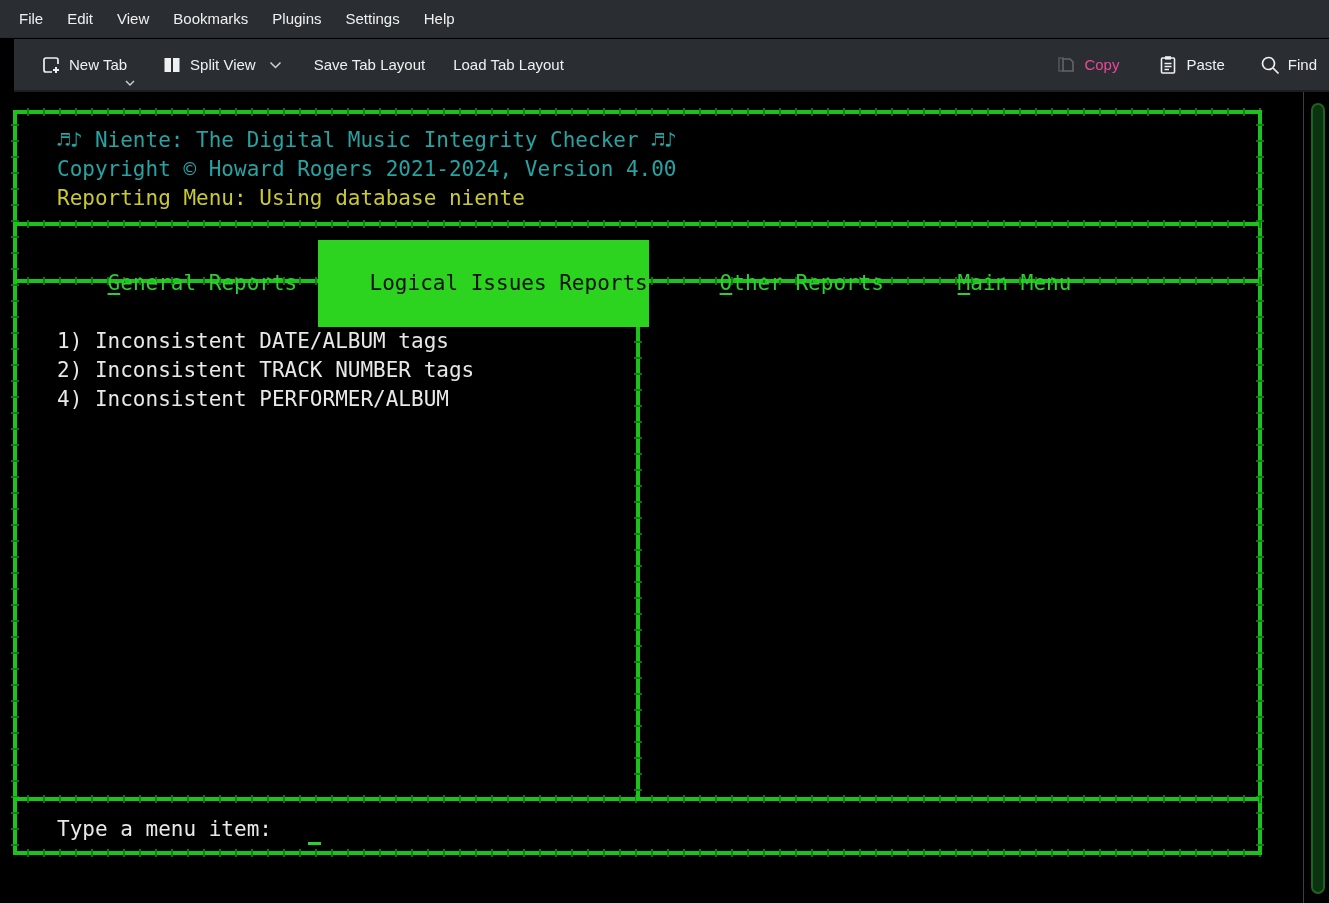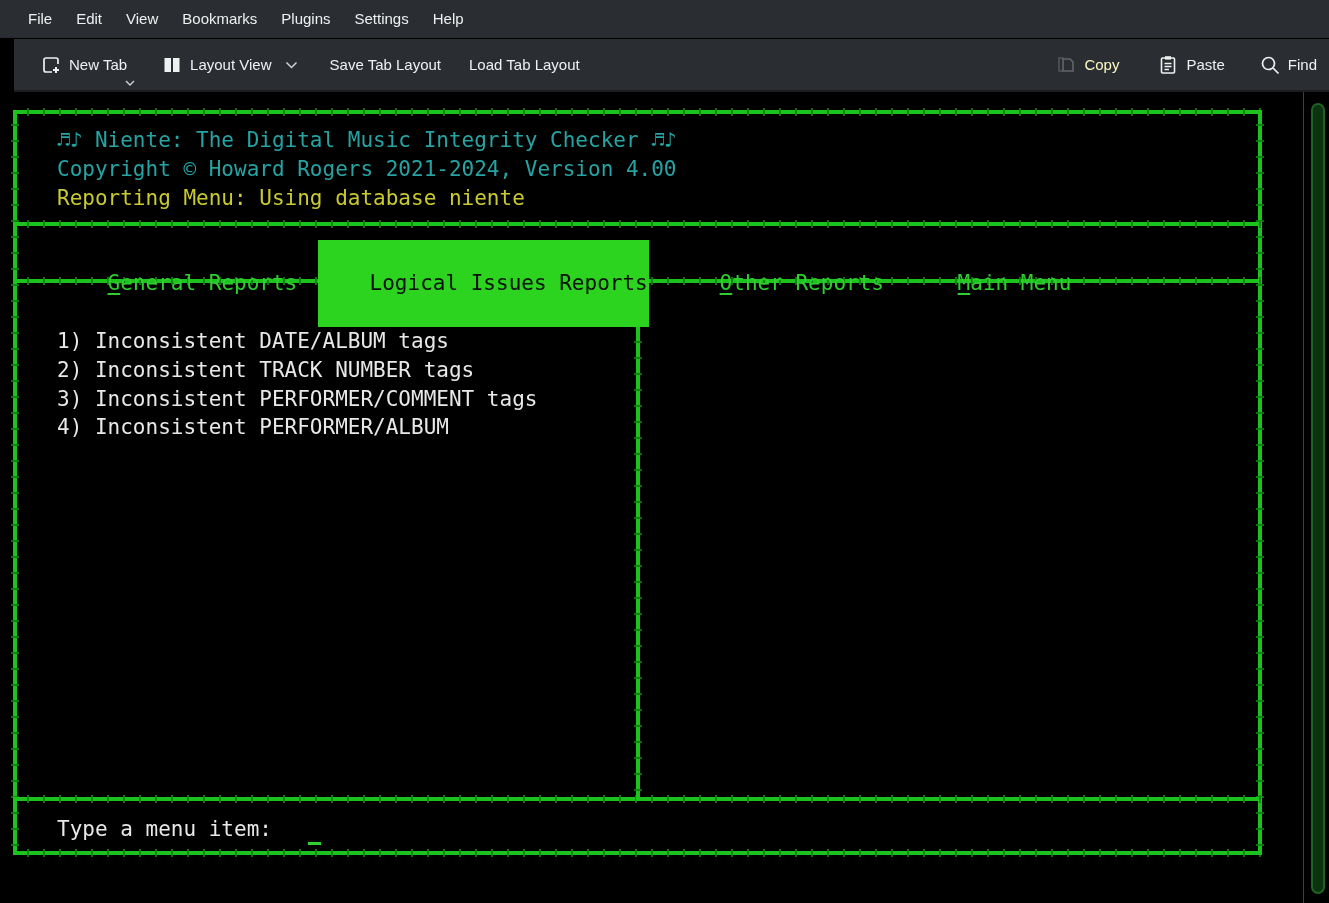--- a/index.html
+++ b/index.html
@@ -2,38 +2,38 @@
 <html><head>
 <meta charset="utf-8">
 <style>
   * { margin:0; padding:0; box-sizing:border-box; }
   html,body { width:1329px; height:903px; background:#000; overflow:hidden; }
   body { font-family:"Liberation Sans", sans-serif; position:relative; }
 
   
   .menubar {
     position:absolute; left:0; top:0; width:1329px; height:38px;
-    background:#2a2e32; display:flex; align-items:center; padding-left:16px;
+    background:#2a2e32; display:flex; align-items:center; padding-left:7px;
     border-bottom:1px solid #25282c;
   }
   .menubar .mitem {
     color:#eff0f1; font-size:15px; padding:0 12px; height:38px;
     display:flex; align-items:center; cursor:default;
   }
   .toolbar {
     position:absolute; left:14px; top:39px; width:1329px; height:53px;
     background:#2a2e32; display:flex; align-items:center; padding:0 16px;
     border-bottom:2px solid #1b1e21;
   }
   .tbtn {
     display:flex; align-items:center; gap:7px; color:#eff0f1; font-size:15px;
     padding:6px 10px; position:relative; cursor:default;
   }
   .tbtn svg { display:block; }
-  .tbtn.disabled { color:#fef9c3; }
+  .tbtn.disabled { color:#ec4899; }
   .tb-spacer { flex:1; }
   .mini-chevron { position:absolute; right:2px; bottom:-4px; }
 
   
   .terminal {
     position:absolute; left:0; top:92px; width:1123px; height:811px;
     background:#000;
     font-family:"DejaVu Sans Mono", monospace;
     font-size:21px; line-height:29px;
   }
@@ -98,21 +98,21 @@
     </span>
   </div>
 
   <div class="tbtn" style="margin-left:14px;">
     <span>
       <svg width="22" height="22" viewBox="0 0 22 22">
         <rect x="3.5" y="4" width="6.5" height="14" fill="#eff0f1"></rect>
         <rect x="12" y="4" width="6.5" height="14" fill="#eff0f1"></rect>
       </svg>
     </span>
-    <span>Layout View</span>
+    <span>Split View</span>
     <span style="margin-left:6px;">
       <svg width="13" height="8" viewBox="0 0 13 8" fill="none" stroke="#cfd1d3" stroke-width="1.5">
         <path d="M1.5 1.5 L6.5 6.5 L11.5 1.5"></path>
       </svg>
     </span>
   </div>
 
   <div class="tbtn" style="margin-left:12px;">
     <span>Save Tab Layout</span>
   </div>
@@ -179,21 +179,20 @@
   <div class="tab" style="left:669px; top:148px;">
     <span class="accel">O</span><span>ther Reports</span>
   </div>
   <div class="tab" style="left:907px; top:148px;">
     <span class="accel">M</span><span>ain Menu</span>
   </div>
 
   <div class="menu-list" style="top:235px;">
     <div class="mli">1) Inconsistent DATE/ALBUM tags</div>
     <div class="mli">2) Inconsistent TRACK NUMBER tags</div>
-    <div class="mli">3) Inconsistent PERFORMER/COMMENT tags</div>
     <div class="mli">4) Inconsistent PERFORMER/ALBUM</div>
   </div>
 
   <div class="trow white" style="left:57px; top:723px;">Type a menu item:</div>
   <div class="cursor" style="top:750px;"></div>
 
   <div class="scroll-sep" style="top:0; height:811px;"></div>
   <div class="scroll-thumb" style="top:11px;"></div>
 </div>
 

